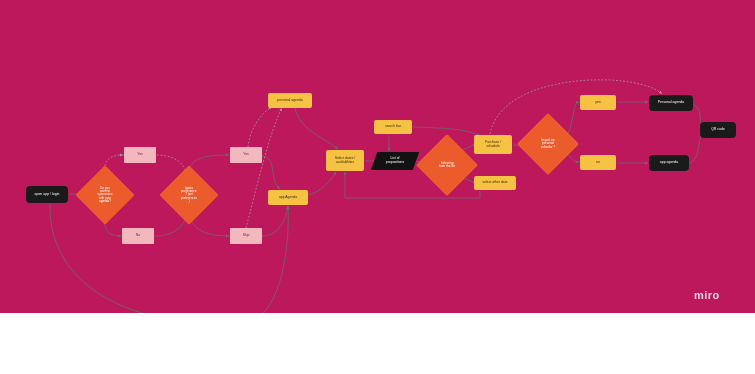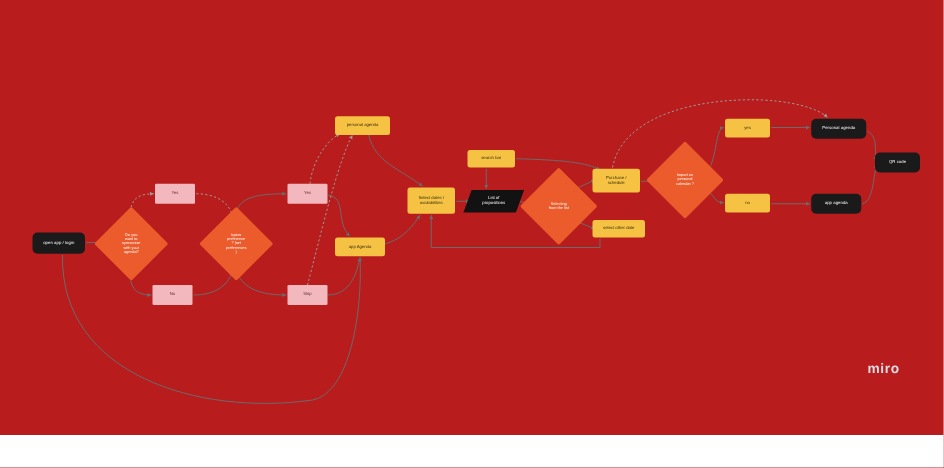--- a/index.html
+++ b/index.html
@@ -3,22 +3,22 @@
 <meta charset="utf-8">
 <style>
   html, body {
     margin: 0;
     padding: 0;
     background: #ffffff;
   }
   #canvas {
     position: relative;
     width: 755px;
-    height: 348px;
-    background: #b91c1c;
+    height: 313px;
+    background: #be185d;
     overflow: hidden;
     font-family: "Liberation Sans", sans-serif;
   }
   #edges {
     position: absolute;
     left: 0; top: 0;
     width: 755px;
     height: 374px;
   }
   .node {

